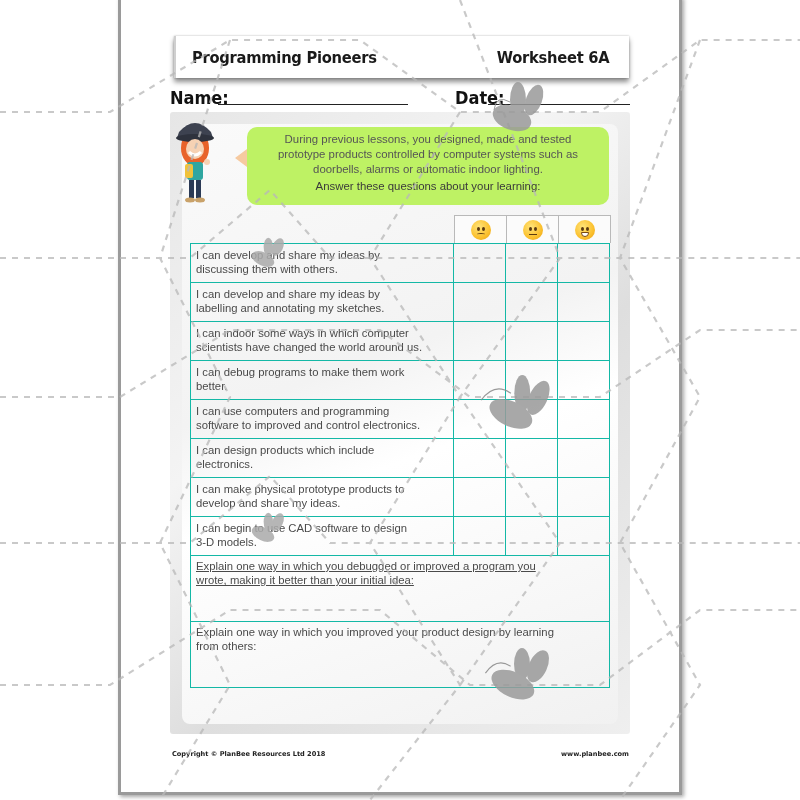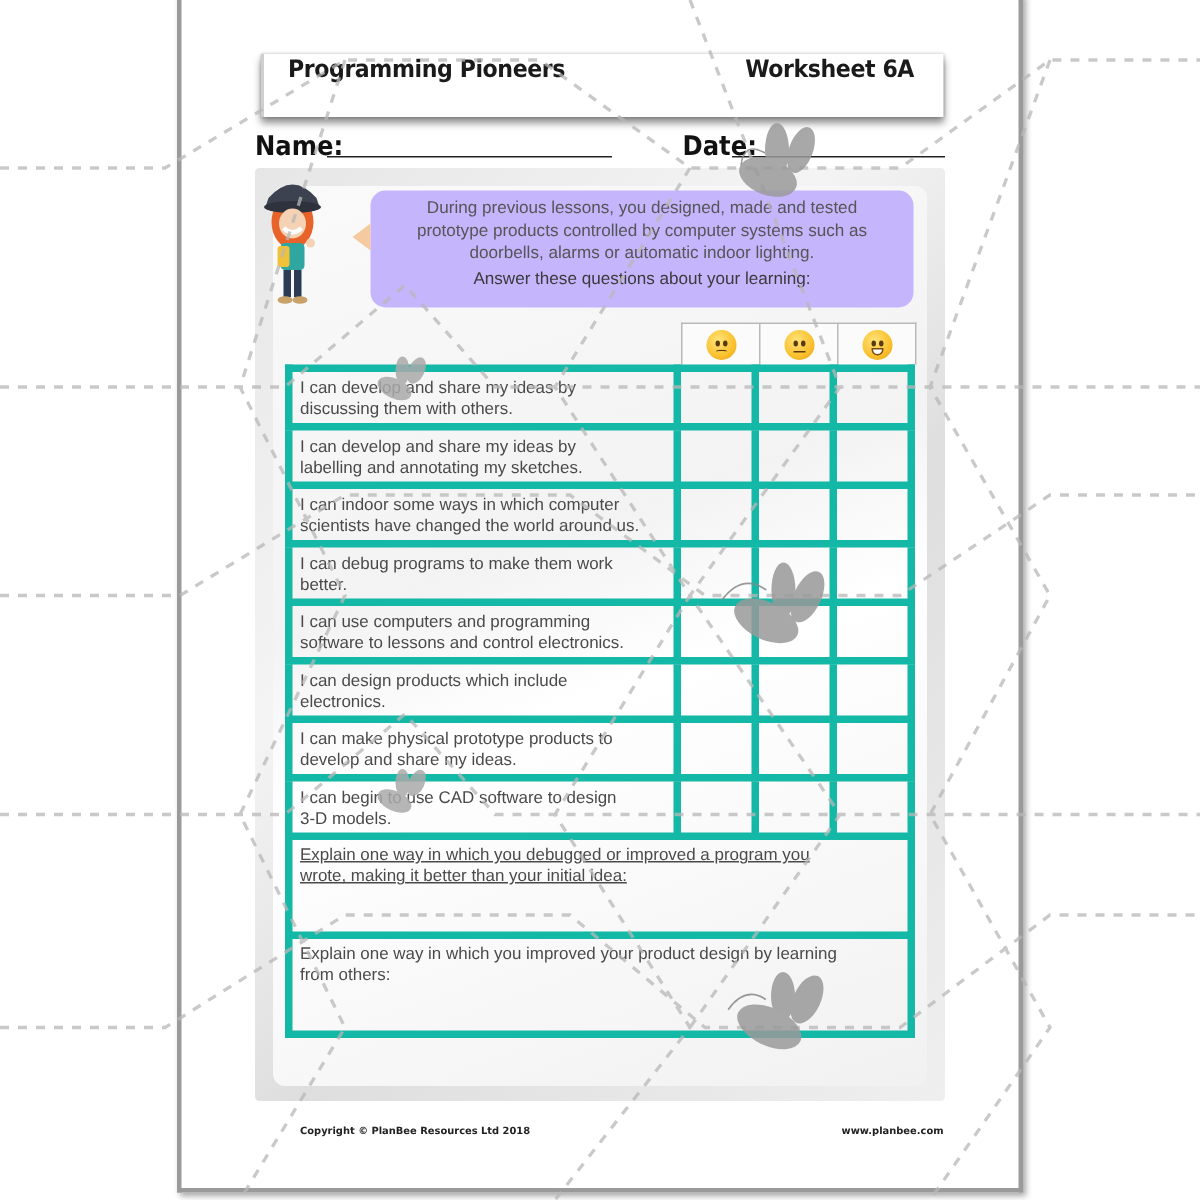--- a/index.html
+++ b/index.html
@@ -14,21 +14,21 @@
     background: #ffffff;
     border-left: 3px solid #9a9a9a; border-right: 3px solid #9a9a9a; border-bottom: 3px solid #9a9a9a;
     box-shadow: 2px 2px 4px rgba(0,0,0,0.35);
   }
 
   .title-bar {
     position: absolute; left: 174px; top: 36px; width: 455px; height: 42px;
     background: #fff;
     box-shadow: 0 4px 5px rgba(0,0,0,0.45), 0 0 2px rgba(0,0,0,0.25);
     border-left: 2px solid #cfcfcf;
-    display: flex; align-items: flex-start; justify-content: space-between;
+    display: flex; align-items: center; justify-content: space-between;
     padding: 0 20px 0 16px;
     gap: 40px;
   }
   .title-bar .t {
     font-family: "DejaVu Sans", sans-serif; font-weight: bold; font-size: 16px;
     color: #1a1a1a; letter-spacing: -0.3px; transform: scaleX(0.92); transform-origin: left center;
   }
   .title-bar .w { transform-origin: right center; }
 
   .name-row {
@@ -46,21 +46,21 @@
   .panel-inner {
     position: absolute; left: 182px; top: 124px; width: 436px; height: 600px;
     background: linear-gradient(160deg, #fafafa 0%, #f3f3f3 40%, #ffffff 55%, #f1f1f1 100%);
     border-radius: 8px;
   }
 
   .character { position: absolute; left: 175px; top: 118px; width: 48px; height: 88px; }
 
   .bubble {
     position: absolute; left: 247px; top: 127px; width: 362px; height: 78px;
-    background: #c4b5fd; border-radius: 10px;
+    background: #bef264; border-radius: 10px;
     text-align: center; color: #555; font-size: 11.4px; line-height: 15px;
     padding-top: 5px;
   }
   .bubble::before {
     content: ""; position: absolute; left: -12px; top: 22px;
     border-top: 9px solid transparent; border-bottom: 9px solid transparent;
     border-right: 12px solid #f6caa0;
   }
   .bubble .q { font-weight: normal; color: #3a3a3a; margin-top: 2px; display: block; }
 
@@ -79,30 +79,30 @@
   .face::before { left: 6px; } .face::after { right: 6px; }
   .face .m { position: absolute; left: 6px; width: 8px; top: 13px; height: 3px; }
   .face.sad .m { border-top: 1.5px solid #5b3a10; border-radius: 50% 50% 0 0; }
   .face.neutral .m { border-top: 1.5px solid #5b3a10; top: 14px; }
   .face.happy .m { background: #fff; border: 1px solid #7a4a10; height: 5px; top: 12px; border-radius: 0 0 5px 5px; }
 
   table.grid {
     position: absolute; left: 190px; top: 243px; width: 420px;
     border-collapse: collapse; font-size: 11.3px; color: #4a4a4a;
   }
-  table.grid td { border: 5px solid #14b8a6; vertical-align: top; }
+  table.grid td { border: 1px solid #14b8a6; vertical-align: top; }
   table.grid td.s { padding: 4px 4px 0 5px; line-height: 14px; }
   table.grid td.c { width: 52px; }
   table.grid tr.r { height: 39px; }
   table.grid tr.e1 { height: 66px; text-decoration: underline; }
   table.grid tr.e2 { height: 66px; }
   table.grid td.ex { padding: 3px 4px 0 5px; line-height: 14px; }
 
   .footer { position: absolute; top: 750px; font-family: "DejaVu Sans", sans-serif; font-weight: bold; font-size: 6.6px; color: #222; }
-  .footer.l { left: 172px; margin-left: 28px; }
+  .footer.l { left: 172px; }
   .footer.r { right: 171px; }
 
   .bee { position: absolute; z-index: 6; opacity: 0.85; }
 </style>
 </head>
 <body>
 
 <div class="sheet"></div>
 
 <div class="title-bar">
@@ -180,21 +180,21 @@
         <td class="c"></td>
         <td class="c"></td>
     </tr>
     <tr class="r">
       <td class="s"><span>I can debug programs to make them work</span><br><span>better.</span></td>
       <td class="c"></td>
         <td class="c"></td>
         <td class="c"></td>
     </tr>
     <tr class="r">
-      <td class="s"><span>I can use computers and programming</span><br><span>software to lessons and control electronics.</span></td>
+      <td class="s"><span>I can use computers and programming</span><br><span>software to improved and control electronics.</span></td>
       <td class="c"></td>
         <td class="c"></td>
         <td class="c"></td>
     </tr>
     <tr class="r">
       <td class="s"><span>I can design products which include</span><br><span>electronics.</span></td>
       <td class="c"></td>
         <td class="c"></td>
         <td class="c"></td>
     </tr>

